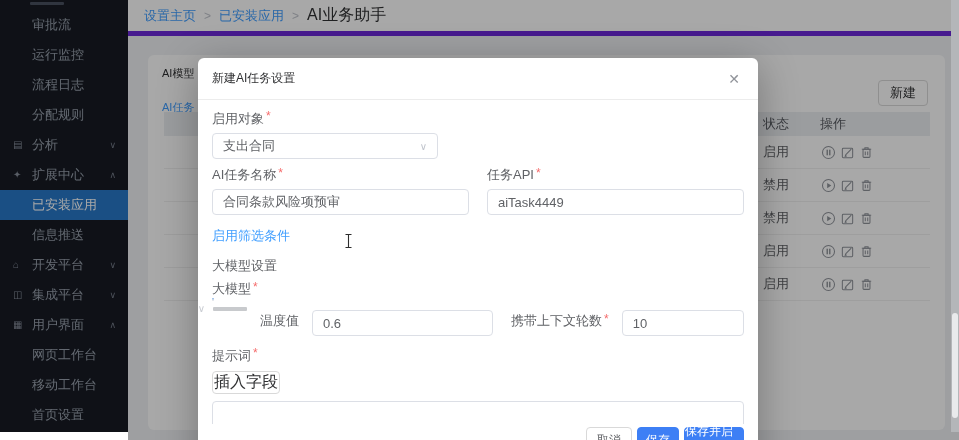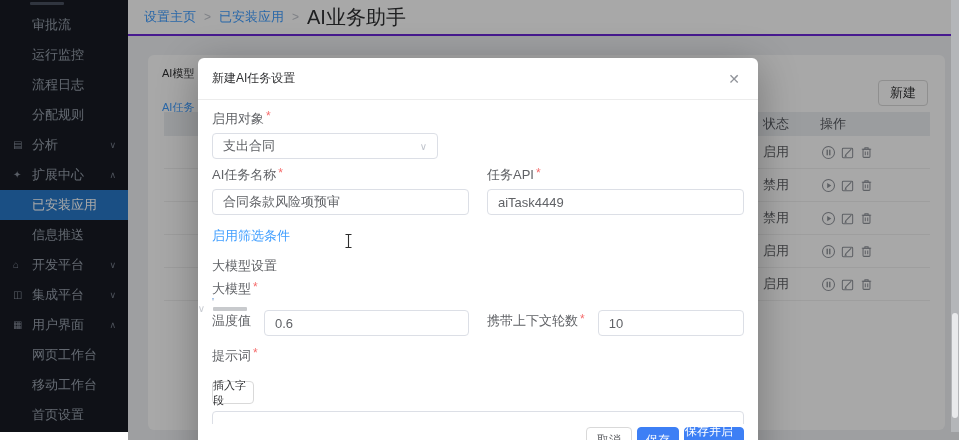--- a/index.html
+++ b/index.html
@@ -10,25 +10,25 @@
   .sidebar{position:absolute;left:0;top:0;width:128px;height:432px;background:#171b24;z-index:1;}
   .s-clip{position:absolute;left:30px;top:2px;width:34px;height:3px;background:#4a5160;border-radius:1px;}
   .s-list{position:absolute;left:0;top:10px;right:0;}
   .s-item{height:30px;display:flex;align-items:center;padding-left:32px;font-size:13px;color:#98a0ac;position:relative;cursor:pointer;}
   .s-item.active{background:#2878c8;color:#ffffff;}
   .s-ico{position:absolute;left:13px;top:50%;transform:translateY(-50%);font-size:10px;color:#868d9a;line-height:1;}
   .s-chev{position:absolute;right:12px;top:50%;transform:translateY(-50%);font-size:9px;color:#767d8a;line-height:1;}
   .white-strip{position:absolute;left:0;top:432px;width:128px;height:8px;background:#ffffff;z-index:15;}
 
   
-  .crumbbar{position:absolute;left:128px;top:0;right:0;height:36px;background:#ffffff;border-bottom:2px solid #6d28d9;z-index:2;
+  .crumbbar{position:absolute;left:128px;top:0;right:0;height:36px;background:#ffffff;border-bottom:5px solid #6d28d9;z-index:2;
             display:flex;align-items:center;padding-left:16px;box-sizing:border-box;}
   .crumb{font-size:13px;color:#409eff;cursor:pointer;}
   .crumb-sep{font-size:12px;color:#c0c4cc;margin:0 8px;}
-  .crumb-cur{font-size:20px;color:#303133;font-weight:500;}
+  .crumb-cur{font-size:16px;color:#303133;font-weight:500;}
 
   
   .page{position:absolute;left:128px;top:36px;right:0;bottom:0;background:#f0f2f5;z-index:1;}
   .card{position:absolute;left:20px;top:19px;right:14px;bottom:10px;background:#ffffff;border-radius:6px;}
   .vtab{position:absolute;left:14px;font-size:11px;color:#303133;cursor:pointer;}
   .vtab.t1{top:11px;}
   .vtab.t2{top:45px;color:#409eff;}
   .new-btn{position:absolute;right:17px;top:25px;width:50px;height:26px;background:#ffffff;border:1px solid #d9d9d9;border-radius:4px;
            font-size:13px;color:#303133;display:flex;align-items:center;justify-content:center;cursor:pointer;box-sizing:border-box;}
   .tbl{position:absolute;left:16px;right:15px;top:57px;}
@@ -73,22 +73,22 @@
   .sec-label{font-size:13px;color:#606266;margin-top:12px;}
   .model-row{display:flex;align-items:flex-start;margin-top:2px;flex-direction:column;}
   .model-label{width:64px;padding-top:3px;flex:none;}
   .model-sel{flex:1;height:20px;border:1px solid #e4e7ec;border-top:2px solid #7aa9e6;border-radius:2px;position:relative;background:#fff;}
   .model-smudge{position:absolute;left:46%;top:7px;width:34px;height:4px;background:#c8cacd;border-radius:1px;}
   .model-arrow{position:absolute;right:8px;top:3px;color:#c9ccd2;font-size:10px;}
   .inline-col{display:flex;align-items:center;}
   .inline-col .f-label{flex:none;margin-right:13px;}
   .inline-col .inp{flex:1;min-width:0;}
   .prompt-label{margin-top:10px;}
-  .insert-btn{margin-top:16px;width:42px;height:23px;border:1px solid #d9d9d9;border-radius:4px;background:#fff;
-              font-size:11px;color:#303133;display:flex;align-items:center;justify-content:center;cursor:pointer;box-sizing:border-box;}
+  .insert-btn{margin-top:6px;width:68px;height:23px;border:1px solid #d9d9d9;border-radius:4px;background:#fff;
+              font-size:16px;color:#303133;display:flex;align-items:center;justify-content:center;cursor:pointer;box-sizing:border-box;}
   .ta{margin-top:7px;width:100%;height:60px;border:1px solid #dcdfe6;border-radius:4px;resize:none;box-sizing:border-box;
       font-family:"Liberation Sans","DejaVu Sans",sans-serif;outline:none;}
   .m-foot{position:absolute;left:0;right:0;top:366px;height:54px;background:#ffffff;z-index:3;
           display:flex;justify-content:flex-end;align-items:flex-start;gap:5px;padding:3px 14px 0 0;box-sizing:border-box;}
   .btn{height:26px;border-radius:4px;font-size:12px;display:flex;align-items:center;justify-content:center;cursor:pointer;box-sizing:border-box;}
   .btn-plain{width:46px;background:#fff;border:1px solid #d9d9d9;color:#606266;}
   .btn-blue{background:#3d7ff5;border:1px solid #3d7ff5;color:#ffffff;}
   .btn-save{width:42px;}
   .btn-save-enable{width:60px;}
   .ibeam{position:absolute;left:145px;top:175px;z-index:4;}
@@ -375,21 +375,21 @@
       
       <div class="model-row">
         <span class="f-label model-label"><span>大模型</span><span class="req">*</span></span>
         <div class="model-sel">
           <span class="model-smudge"></span>
           <span class="model-arrow">∨</span>
         </div>
       </div>
 
       
-      <div class="two-col" style="margin-top:9px;">
+      <div class="two-col" style="margin-top:9px;margin-left:48px;">
         <div class="col inline-col">
           <span class="f-label">温度值</span>
           <input class="inp" style="width: auto;" value="0.6">
         </div>
         <div class="col inline-col">
           <span class="f-label"><span>携带上下文轮数</span><span class="req">*</span></span>
           <input class="inp" style="width: auto;" value="10">
         </div>
       </div>
 

